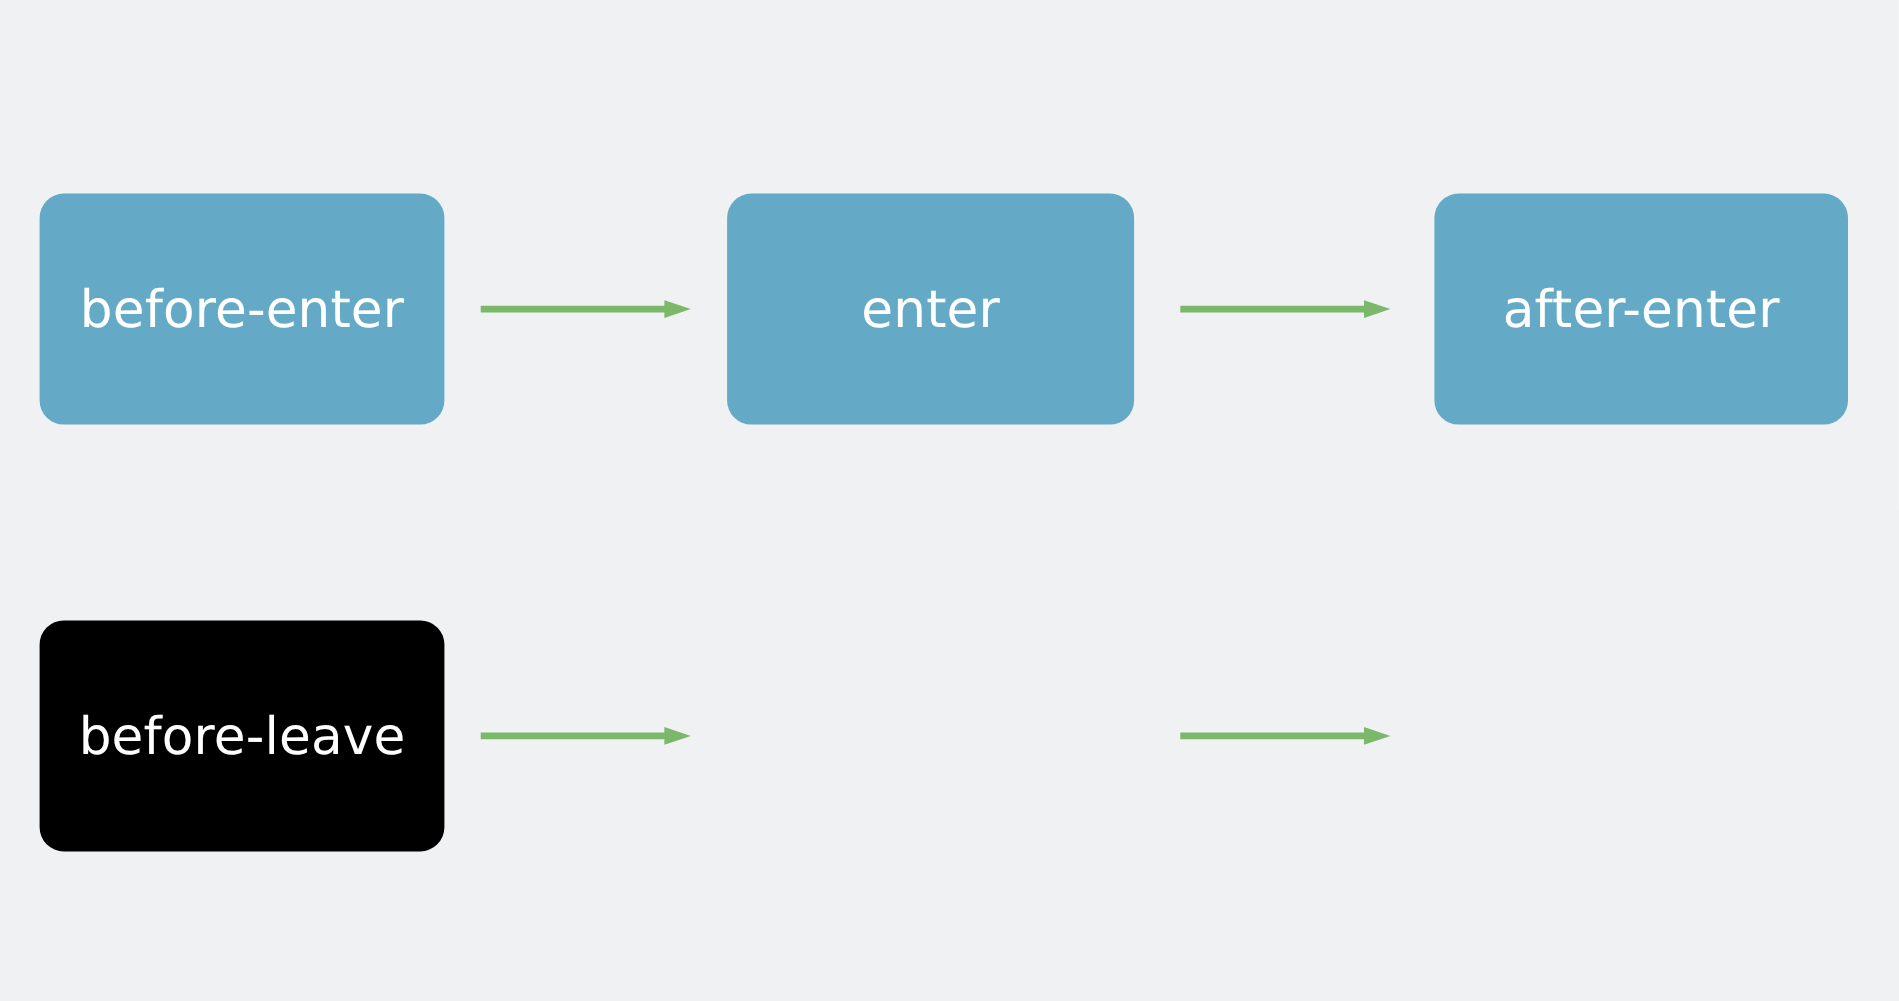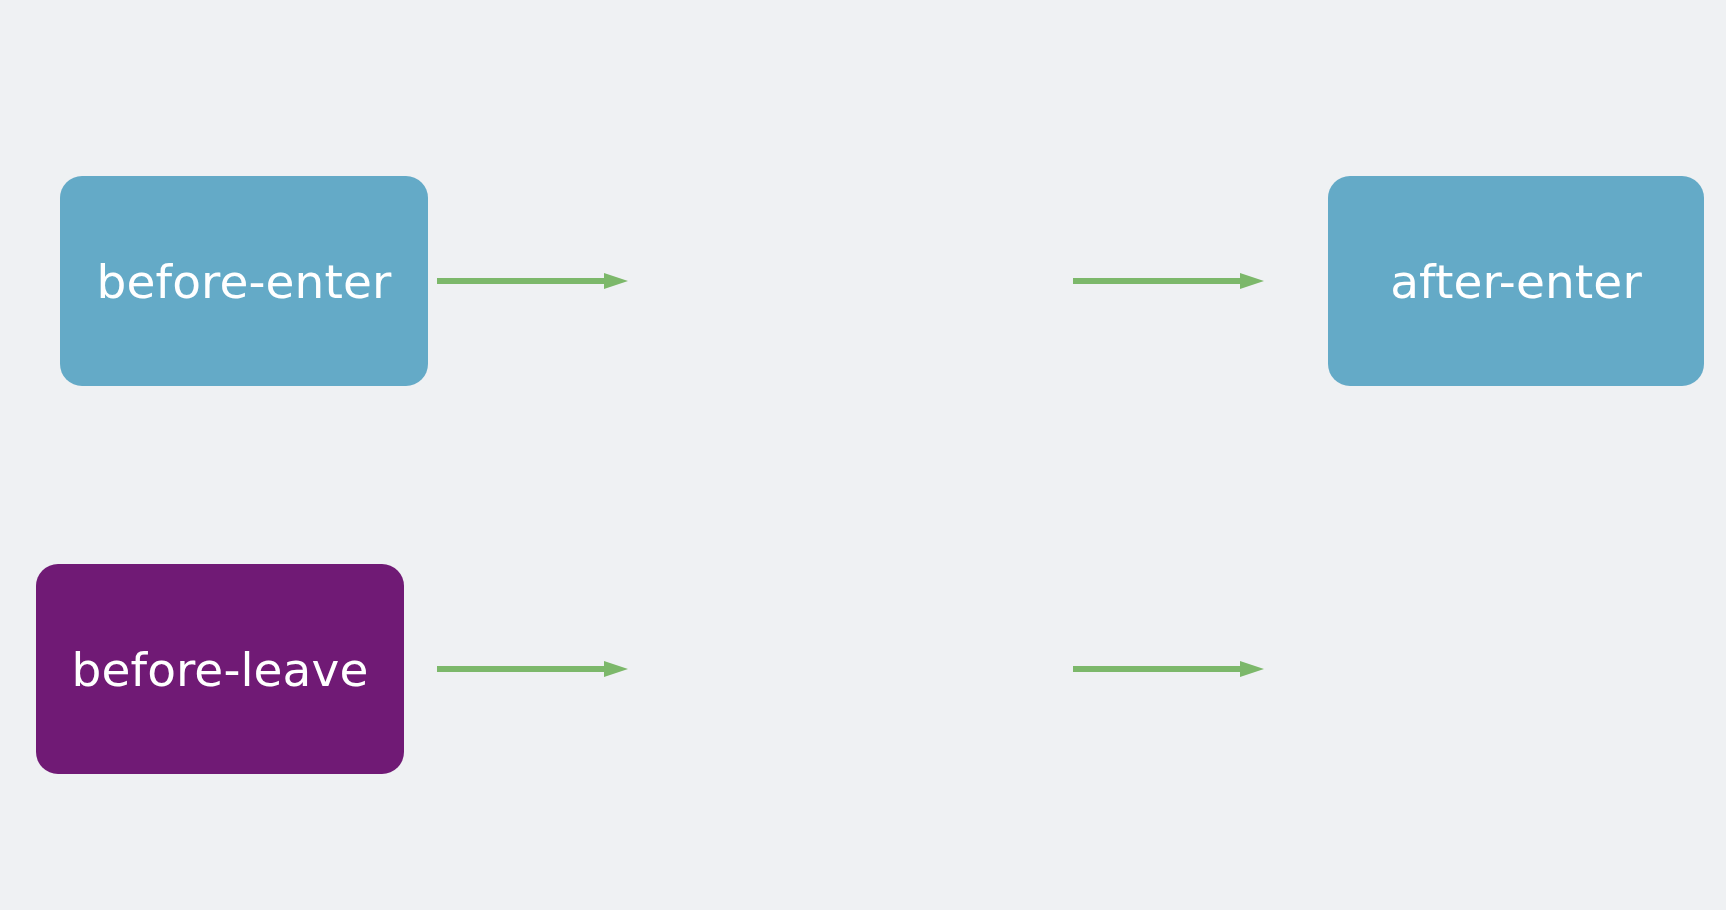--- a/index.html
+++ b/index.html
@@ -52,22 +52,22 @@
     white-space: nowrap;
     text-align: center;
   }
 
   
   .col-1 { left: 36px;   width: 368px; }
   .col-2 { left: 661px;  width: 370px; }
   .col-3 { left: 1304px; width: 376px; }
 
   
-  .node-enter { background: #64aac7; margin-left: 24px; }
-  .node-leave { background: #701a75; }
+  .node-enter { background: #64aac7; }
+  .node-leave { background: #000000; }
 
   
   .arrow {
     position: absolute;
     top: 95px;           
     height: 20px;
     display: block;
   }
   .arrow svg { display: block; }
   .arrow-1 { left: 436px;  width: 192px; }
@@ -84,20 +84,23 @@
       <span class="node-label">before-enter</span>
     </div>
 
     <div class="arrow arrow-1">
       <svg width="192" height="20" viewBox="0 0 192 20" xmlns="http://www.w3.org/2000/svg">
         <line x1="1" y1="10" x2="172" y2="10" stroke="#7cb86a" stroke-width="6" stroke-linecap="butt"></line>
         <polygon points="168,2 192,10 168,18" fill="#7cb86a"></polygon>
       </svg>
     </div>
 
+    <div class="node node-enter col-2">
+      <span class="node-label">enter</span>
+    </div>
 
     <div class="arrow arrow-2">
       <svg width="192" height="20" viewBox="0 0 192 20" xmlns="http://www.w3.org/2000/svg">
         <line x1="1" y1="10" x2="172" y2="10" stroke="#7cb86a" stroke-width="6" stroke-linecap="butt"></line>
         <polygon points="168,2 192,10 168,18" fill="#7cb86a"></polygon>
       </svg>
     </div>
 
     <div class="node node-enter col-3">
       <span class="node-label">after-enter</span>

